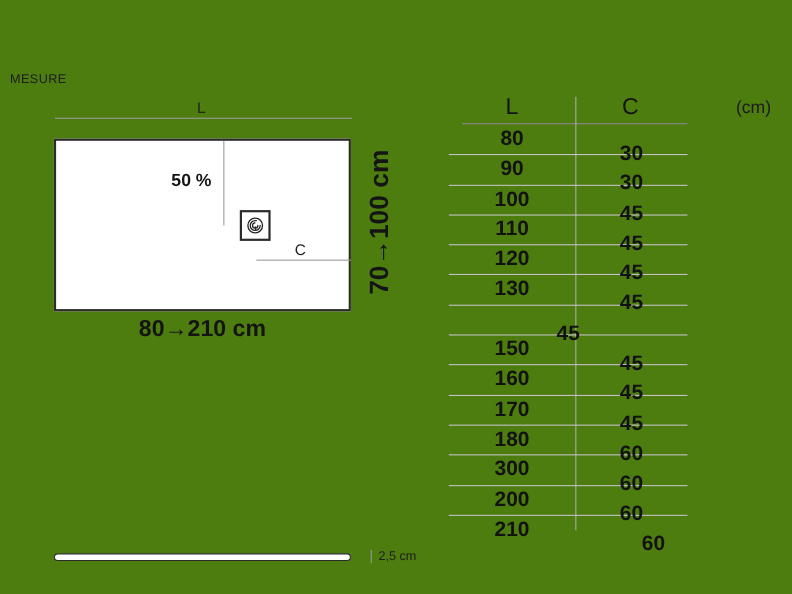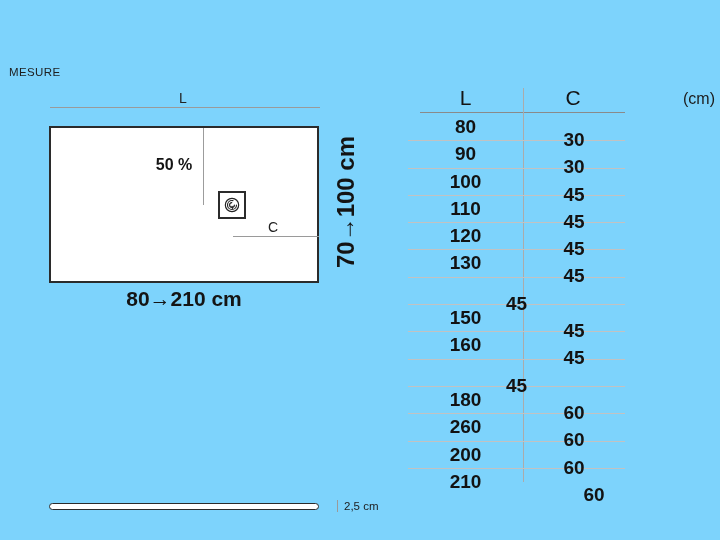--- a/index.html
+++ b/index.html
@@ -1,17 +1,17 @@
 <!DOCTYPE html>
 <html><head>
 <meta charset="utf-8">
 <style>
   html,body{margin:0;padding:0;background:#fff;}
   #stage{
-    position:relative;width:720px;height:540px;background:#7dd3fc;overflow:hidden;
+    position:relative;width:720px;height:540px;background:#4d7c0f;overflow:hidden;
     font-family:"Liberation Sans",sans-serif;color:#141414;
   }
   .abs{position:absolute;}
 
   
   .page-title{left:9px;top:66px;font-size:11.5px;letter-spacing:.4px;color:#1d1d1d;}
 
   
   .dim-line{border-top:1px solid #9a9a9a;height:0;}
   .len-line{left:50px;top:107px;width:270px;}
@@ -25,21 +25,21 @@
   .c-label{left:262px;top:219px;width:22px;text-align:center;font-size:14px;color:#222;}
   .width-range{
     left:261px;top:188px;width:170px;height:28px;line-height:28px;text-align:center;
     font-size:24px;font-weight:bold;transform:rotate(-90deg);white-space:nowrap;
   }
   .length-range{left:49px;top:287px;width:270px;text-align:center;font-size:21px;font-weight:bold;white-space:nowrap;}
 
   
   .th-l{left:408px;top:86px;width:115px;text-align:center;font-size:21px;}
   .th-c{left:523px;top:86px;width:100px;text-align:center;font-size:21px;}
-  .unit-label{left:655px;top:90px;width:60px;text-align:right;font-size:16px;color:#1c1c1c;}
+  .unit-label{left:655px;top:90px;width:60px;text-align:center;font-size:16px;color:#1c1c1c;}
   .header-rule{left:420px;top:112px;width:205px;border-top:1px solid #8a8a8a;height:0;}
   .col-divider{left:523px;top:88px;height:394px;width:0;border-left:1px solid #ababab;}
   .rows{left:408px;top:114px;width:217px;}
   .trow{display:flex;height:26.3px;align-items:stretch;border-bottom:1px solid #c2c2c2;font-weight:bold;}
   .trow:last-child{border-bottom:none;gap:40px;}
   .tcell{line-height:26.3px;text-align:center;font-size:19px;color:#121212;}
   .tcell.l{width:115px;}
   .tcell.c{flex:1;margin-top:13px;}
 
   
@@ -120,30 +120,31 @@
     <div class="tcell l">150</div>
     <div class="tcell c">45</div>
   </div>
 
   <div class="trow">
     <div class="tcell l">160</div>
     <div class="tcell c">45</div>
   </div>
 
   <div class="trow">
+    <div class="tcell l">170</div>
     <div class="tcell c">45</div>
   </div>
 
   <div class="trow">
     <div class="tcell l">180</div>
     <div class="tcell c">60</div>
   </div>
 
   <div class="trow">
-    <div class="tcell l">260</div>
+    <div class="tcell l">300</div>
     <div class="tcell c">60</div>
   </div>
 
   <div class="trow">
     <div class="tcell l">200</div>
     <div class="tcell c">60</div>
   </div>
 
   <div class="trow">
     <div class="tcell l">210</div>

